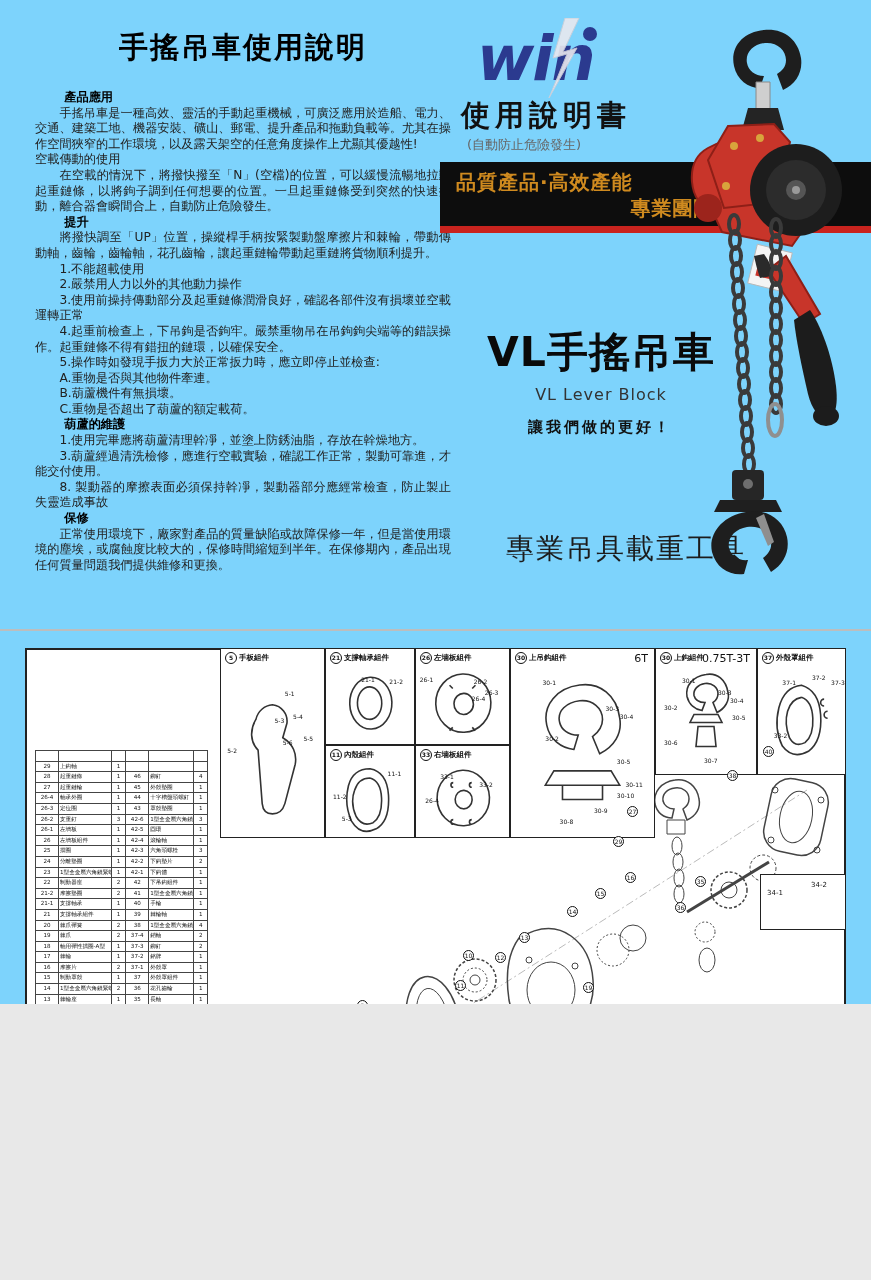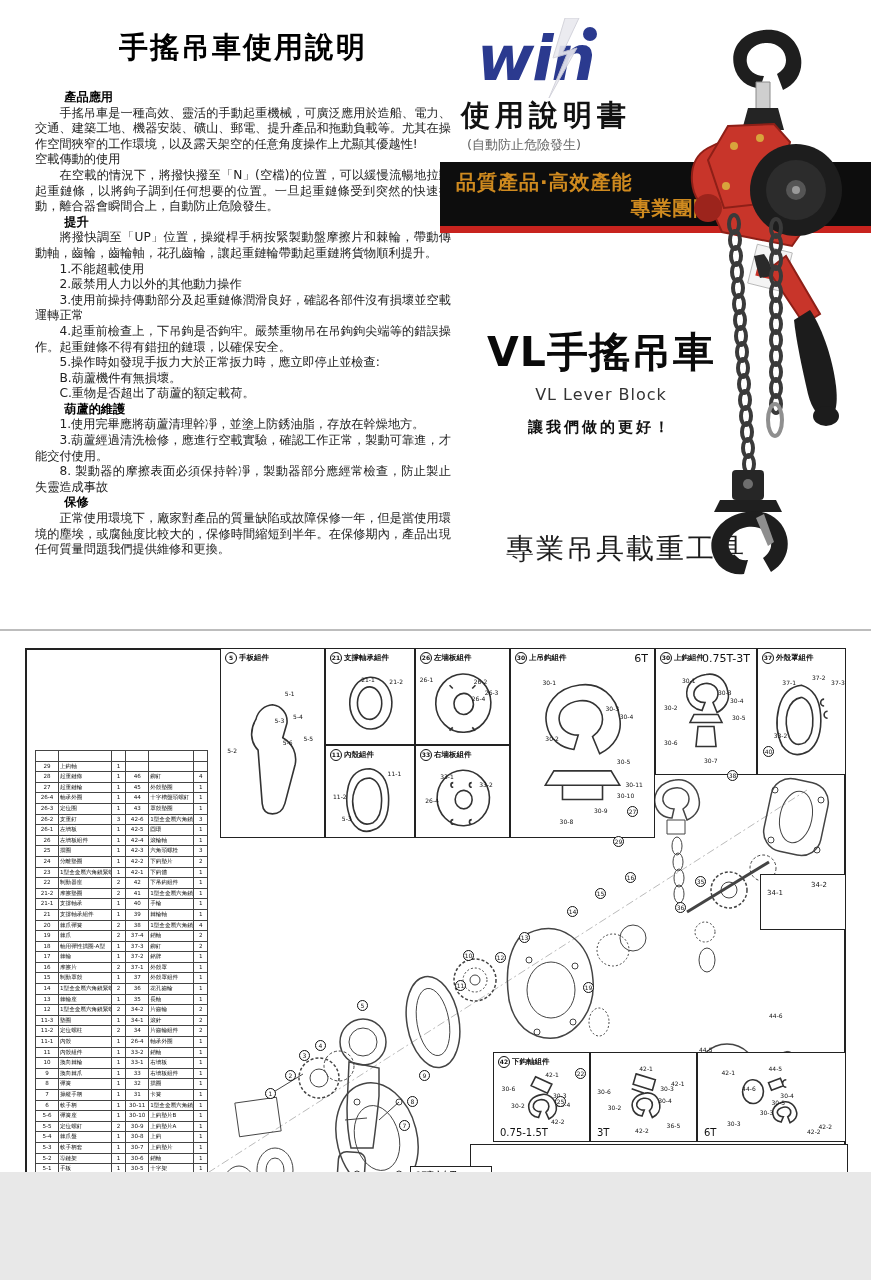--- a/index.html
+++ b/index.html
@@ -1,16 +1,16 @@
 <!DOCTYPE html>
 <html><head>
 <meta charset="utf-8">
 <style>
   html,body{margin:0;padding:0;background:#e8e8e8;}
-  .page{position:relative;width:871px;height:1172px;background:#ffffff;overflow:hidden;
+  .page{position:relative;width:871px;height:1004px;background:#7dd3fc;overflow:hidden;
         font-family:"DejaVu Sans","Liberation Sans",sans-serif;color:#1a1a1a;}
   
   .manual{position:absolute;left:35px;top:28px;width:416px;}
   .manual h1{font-size:29px;font-weight:bold;text-align:center;margin:0 0 22px 0;letter-spacing:2px;color:#000;}
   .manual p{margin:0;font-size:12.2px;line-height:15.6px;text-align:justify;color:#222;}
   .manual p.h{font-weight:bold;text-indent:2.4em;text-align:left;color:#000;}
   .manual p.p{text-indent:2em;}
   .manual p.p1{text-indent:2em;text-align:left;}
   .manual p.p0{text-indent:0;text-align:left;}
   
@@ -84,20 +84,21 @@
         <p class=" p1">1.不能超載使用</p>
 
         <p class=" p1">2.嚴禁用人力以外的其他動力操作</p>
 
         <p class=" p">3.使用前操持傳動部分及起重鏈條潤滑良好，確認各部件沒有損壞並空載運轉正常</p>
 
         <p class=" p">4.起重前檢查上，下吊鉤是否鉤牢。嚴禁重物吊在吊鉤鉤尖端等的錯誤操作。起重鏈條不得有錯扭的鏈環，以確保安全。</p>
 
         <p class=" p1">5.操作時如發現手扳力大於正常扳力時，應立即停止並檢查:</p>
 
+        <p class=" p1">A.重物是否與其他物件牽連。</p>
 
         <p class=" p1">B.葫蘆機件有無損壞。</p>
 
         <p class=" p1">C.重物是否超出了葫蘆的額定載荷。</p>
 
         <p class=" h">葫蘆的維護</p>
 
         <p class=" p1">1.使用完畢應將葫蘆清理幹凈，並塗上防銹油脂，存放在幹燥地方。</p>
 
 

